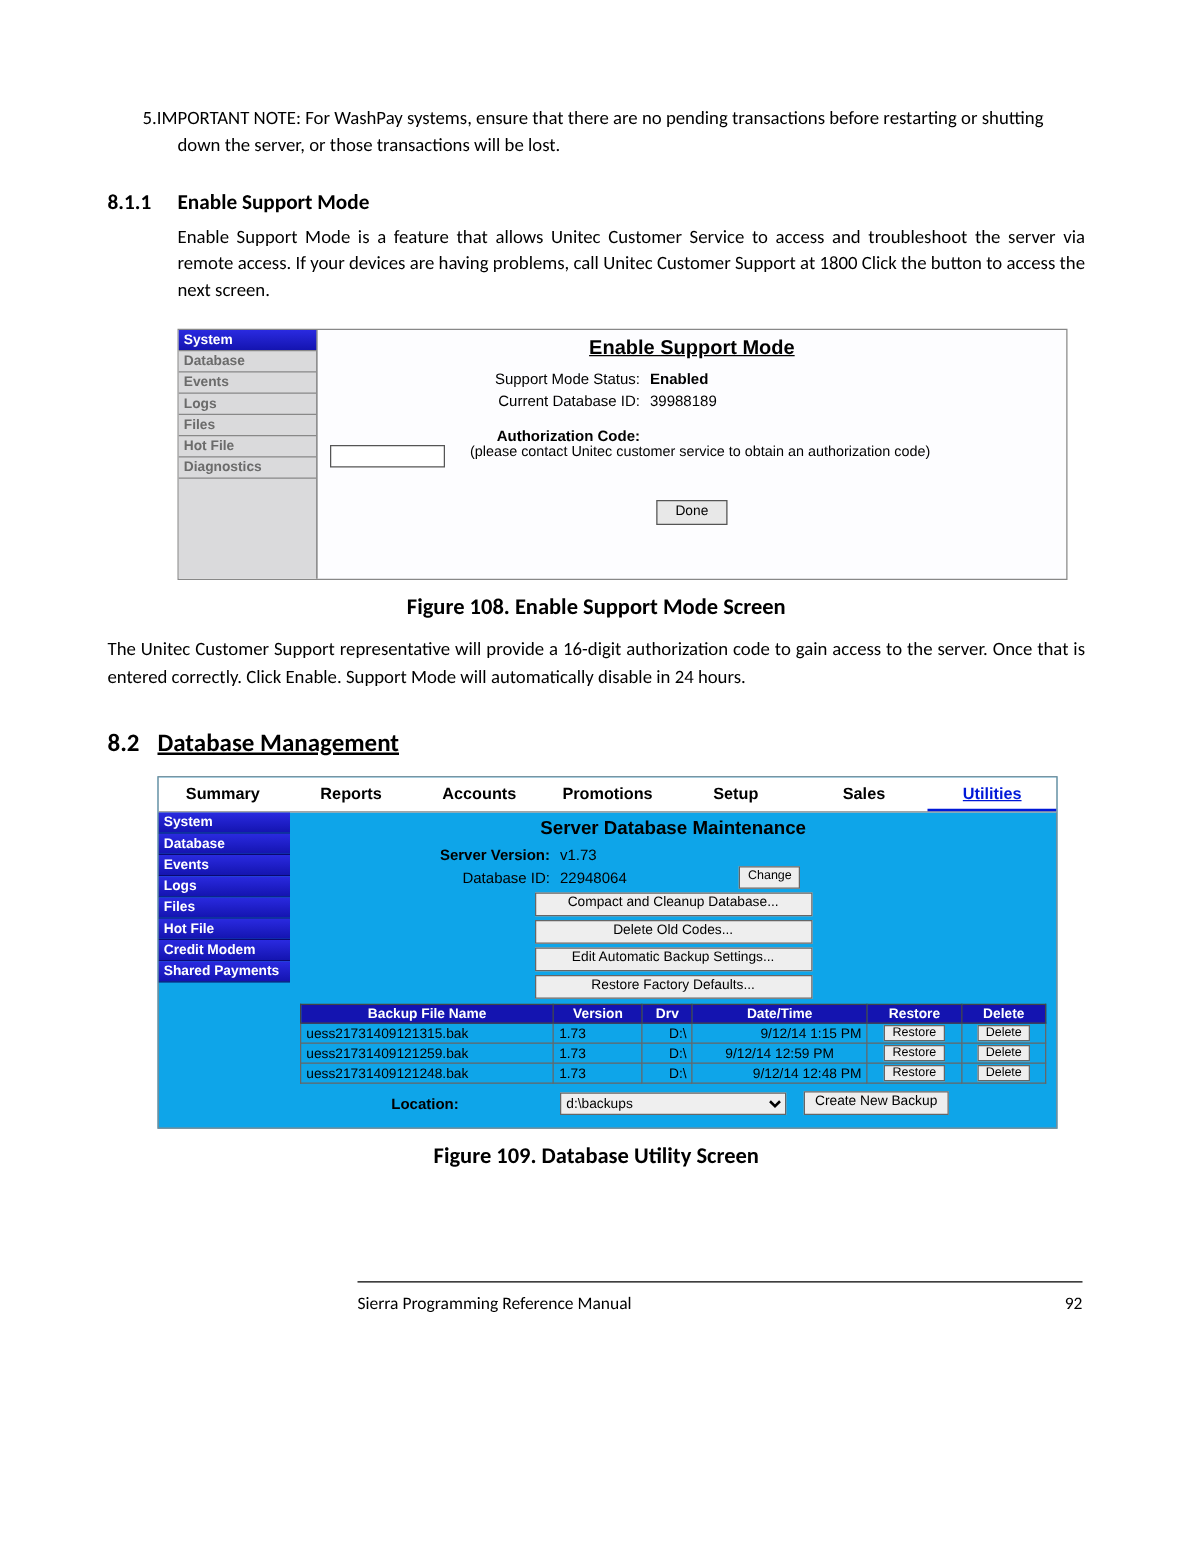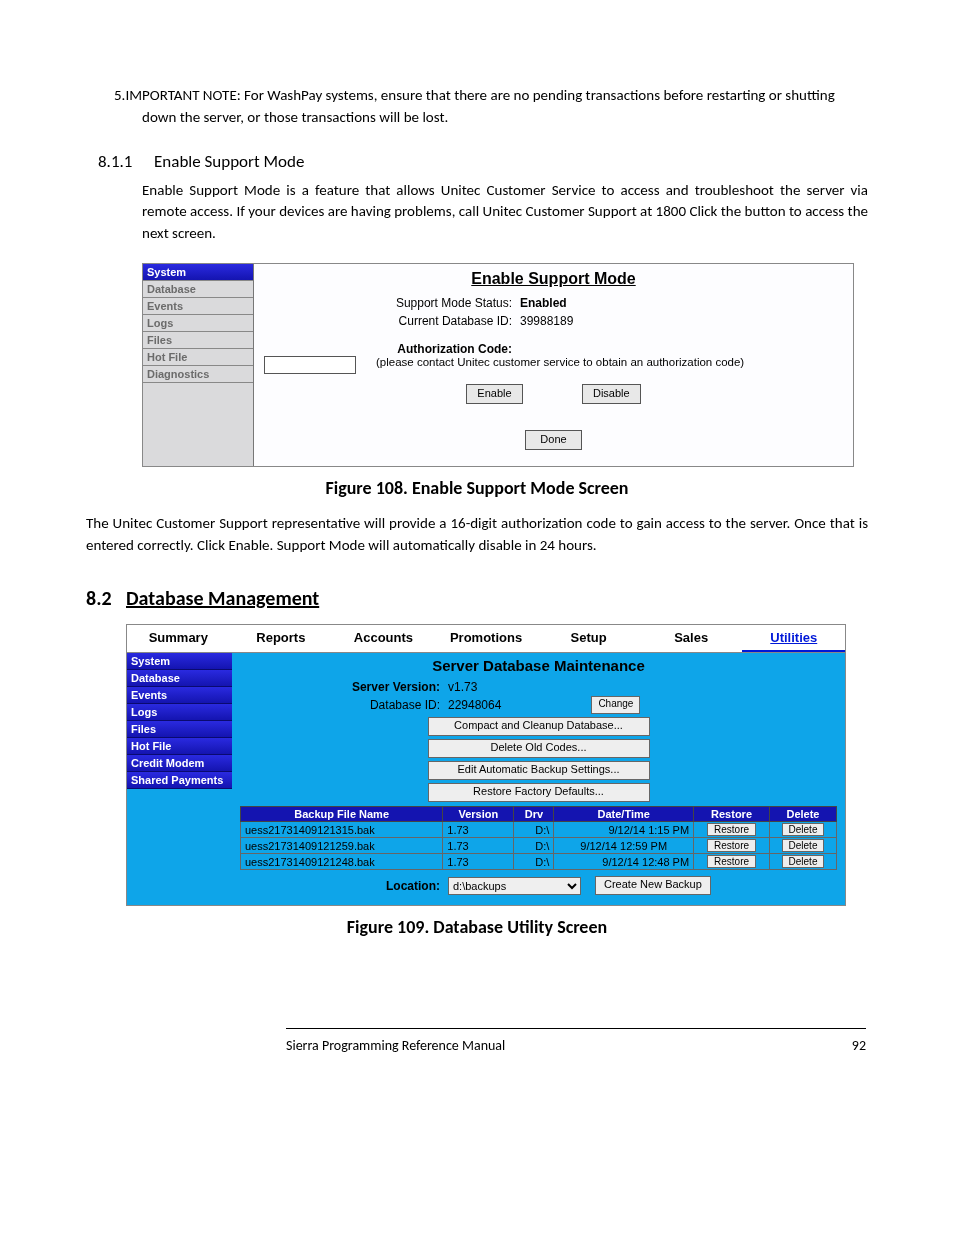--- a/index.html
+++ b/index.html
@@ -6,21 +6,21 @@
     font-family: Calibri, Arial, sans-serif;
     font-size: 15px;
     color: #000;
     margin: 0;
     padding: 85px 86px 40px 86px;
     width: 954px;
     box-sizing: border-box;
     background: #fff;
   }
   .list-wrap { padding-left: 56px; text-indent: -28px; line-height: 1.45; }
-  h3.sub { font-size: 17px; font-weight: normal; margin: 22px 0 8px 12px; }
+  h3.sub { font-size: 17px; font-weight: bold; margin: 22px 0 8px 0; }
   h3.sub .hn { display:inline-block; width:56px; }
   .para { margin-left: 56px; line-height: 1.45; text-align: justify; margin-bottom: 14px; }
   .para2 { line-height: 1.45; text-align: justify; margin: 14px 0 30px 0; }
   h2.sec { font-size: 20px; font-weight: bold; margin: 28px 0 14px 0; }
   h2.sec .hn { display:inline-block; width:40px; }
   h2.sec .ul { text-decoration: underline; }
   .figcap { text-align:center; font-weight:bold; font-size:18px; margin: 10px 0 14px 0; }
 
   
   .fig108 {
@@ -59,22 +59,22 @@
   .row109 .val { font-weight:normal; }
   .row109 .btnsm { border:1px solid #666; background:#eee; font-size:10px; padding:0 6px; height:16px; line-height:14px; margin-left:90px; }
   .bigbtnrow { text-align:center; margin:3px 0; }
   .bigbtn { border:1px solid #666; background:#eee; font-size:11px; padding:0 10px; height:17px; line-height:15px; width:200px; display:inline-block; }
   table.backup { border-collapse:collapse; width:100%; margin-top:4px; font-size:11px; }
   table.backup th { background:#1414b0; color:#fff; font-weight:bold; border:1px solid #444; padding:1px 4px; text-align:center; }
   table.backup td { border:1px solid #666; padding:1px 4px; }
   table.backup td.btncell { text-align:center; padding:1px; }
   table.backup td.btncell span { display:inline-block; border:1px solid #666; background:#eee; padding:0 6px; font-size:10px; }
   .locrow { margin-top:6px; display:flex; align-items:center; }
-  .locrow .lbl { width:200px; text-align:right; padding-right:8px; font-weight:bold; }
-  .locrow select { font-size:11px; width:133px; height:18px; border:1px solid #666; }
+  .locrow .lbl { width:200px; text-align:center; padding-right:8px; font-weight:bold; }
+  .locrow select { font-size:11px; width:181px; height:18px; border:1px solid #666; }
   .locrow .cbtn { border:1px solid #666; background:#eee; font-size:11px; padding:0 8px; height:17px; line-height:15px; margin-left:14px; }
 
   .footer { margin-top: 90px; border-top:1px solid #000; padding-top:8px; display:flex; justify-content:space-between; font-size:14px; width:580px; margin-left:200px;}
 </style>
 </head>
 <body>
 
 <div class="list-wrap">
   <span class="num">5.</span><span class="txt">IMPORTANT NOTE: For WashPay systems, ensure that there are no pending transactions before restarting or shutting down the server, or those transactions will be lost.</span>
 </div>
@@ -105,24 +105,20 @@
       <div class="row108">
         <div class="lbl">Current Database ID:</div>
         <div>39988189</div>
       </div>
       <div class="row108" style="margin-top:14px;flex-direction:column;">
         <div class="lbl" style="font-weight:bold;">Authorization Code:</div>
         <div class="authwrap">
           <div class="authinput"></div>
           <div class="authnote">(please contact Unitec customer service to obtain an authorization code)</div>
         </div>
-      </div>
-      <div class="btnrow">
-        <span class="btn">Enable</span>
-        <span class="btn">Disable</span>
       </div>
       <div class="btnrow">
         <span class="btn done">Done</span>
       </div>
     </div>
   </div>
 </div>
 <div class="figcap">Figure 108. Enable Support Mode Screen</div>
 
 <div class="para2">The Unitec Customer Support representative will provide a 16-digit authorization code to gain access to the server. Once that is entered correctly. Click Enable. Support Mode will automatically disable in 24 hours.</div>

